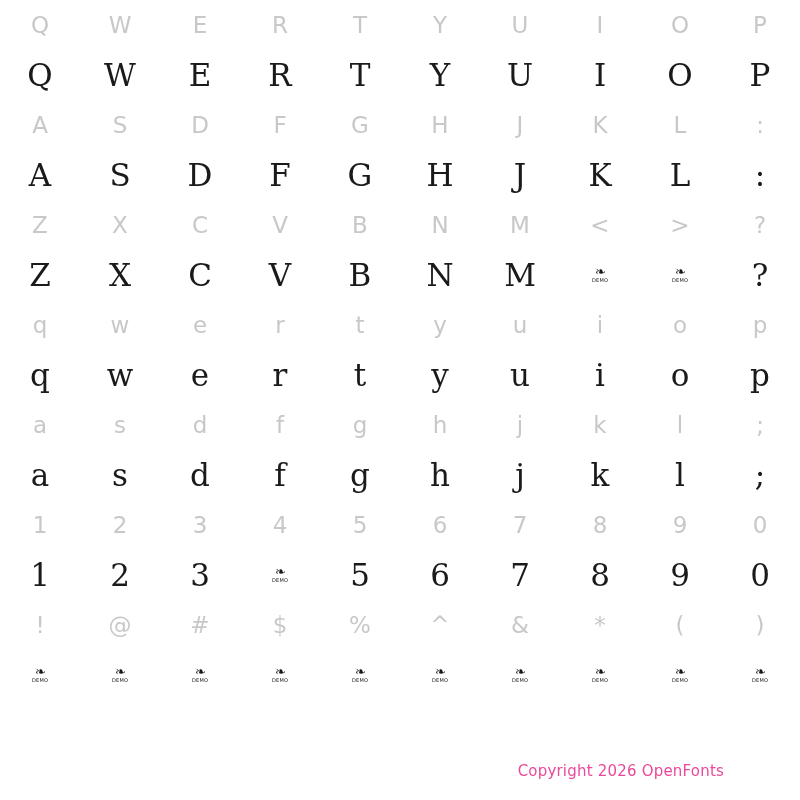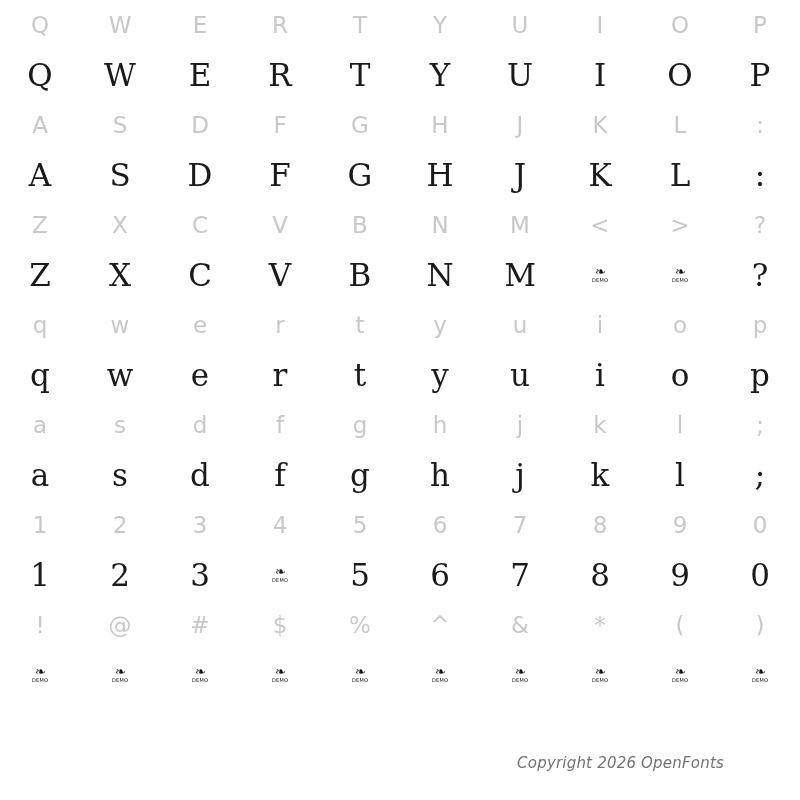--- a/index.html
+++ b/index.html
@@ -65,26 +65,25 @@
   .demo-mark .demo-word {
     font-family: "DejaVu Sans", sans-serif;
     font-size: 5px;
     letter-spacing: 0.2px;
     color: #1a1a1a;
     margin-top: 1px;
   }
   .footer {
     position: absolute;
     right: 76px;
-    bottom: 28px;
+    bottom: 20px;
     font-family: "DejaVu Sans", sans-serif;
     font-size: 15px;
-    color: #737373;
+    color: #ec4899;
     letter-spacing: 0.2px;
-    font-style: italic;
   }
 </style>
 </head>
 <body>
 
 <div id="sheet">
   <div id="grid-root">
       <div class="grid row-key" style="top: 0px;">
         <div class="cell">Q</div>
         <div class="cell">W</div>

